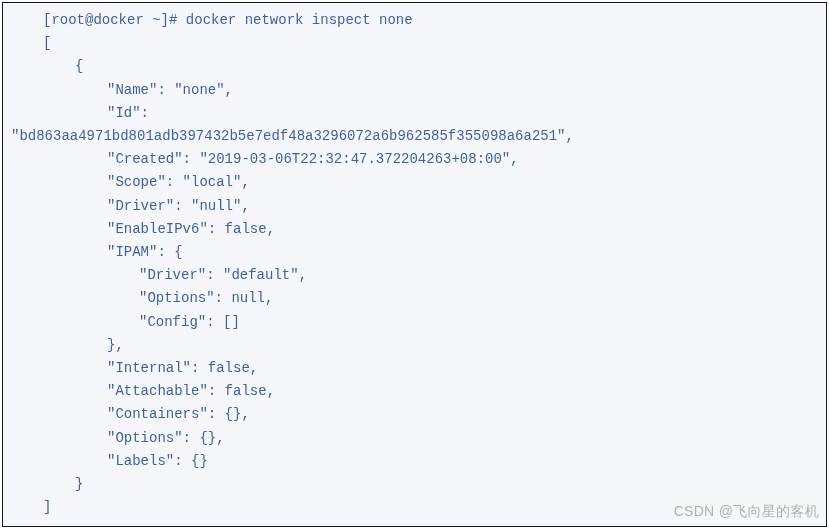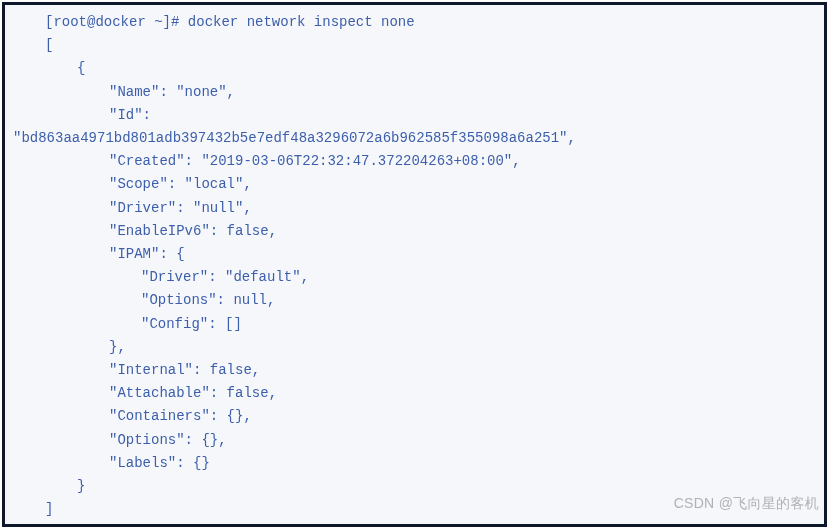--- a/index.html
+++ b/index.html
@@ -8,39 +8,39 @@
       box-sizing: border-box;
     }
     body {
       width: 829px;
       height: 529px;
       background: #ffffff;
       position: relative;
       font-family: "Courier New", Consolas, monospace;
     }
     .code-block {
-      border: 3px solid #0f172a;
+      border: 1px solid #0f172a;
       background: #f5f7fb;
       width: 825px;
       height: 525px;
       margin: 2px;
       padding: 6px 0 6px 0;
       overflow: hidden;
     }
     .line {
       color: #3d5fab;
       font-size: 14px;
       line-height: 23.2px;
       white-space: pre;
       font-family: "Courier New", Consolas, monospace;
     }
     .watermark {
       position: absolute;
       right: 10px;
-      bottom: 16px;
+      bottom: 8px;
       color: rgba(140, 140, 140, 0.65);
       font-size: 14px;
       font-family: Arial, "Microsoft YaHei", sans-serif;
       letter-spacing: 0.3px;
     }
     .ind1 { padding-left: 40px; }
     .ind2 { padding-left: 72px; }
     .ind3 { padding-left: 104px; }
     .ind4 { padding-left: 136px; }
     .no-ind { padding-left: 8px; }

